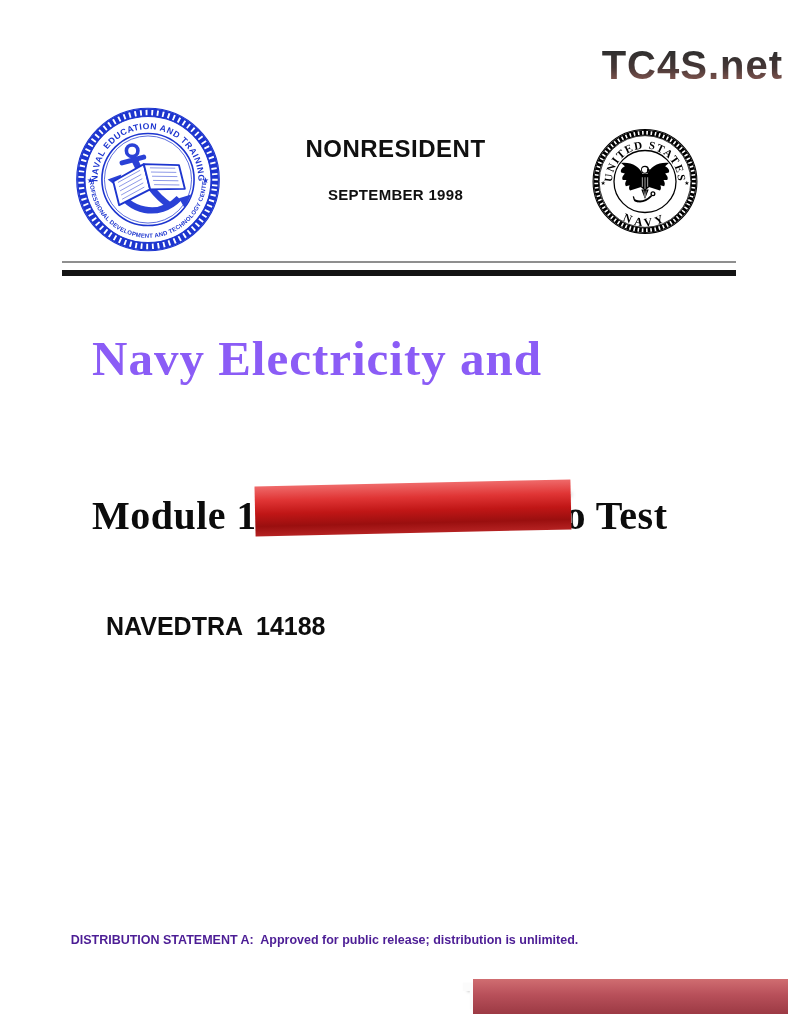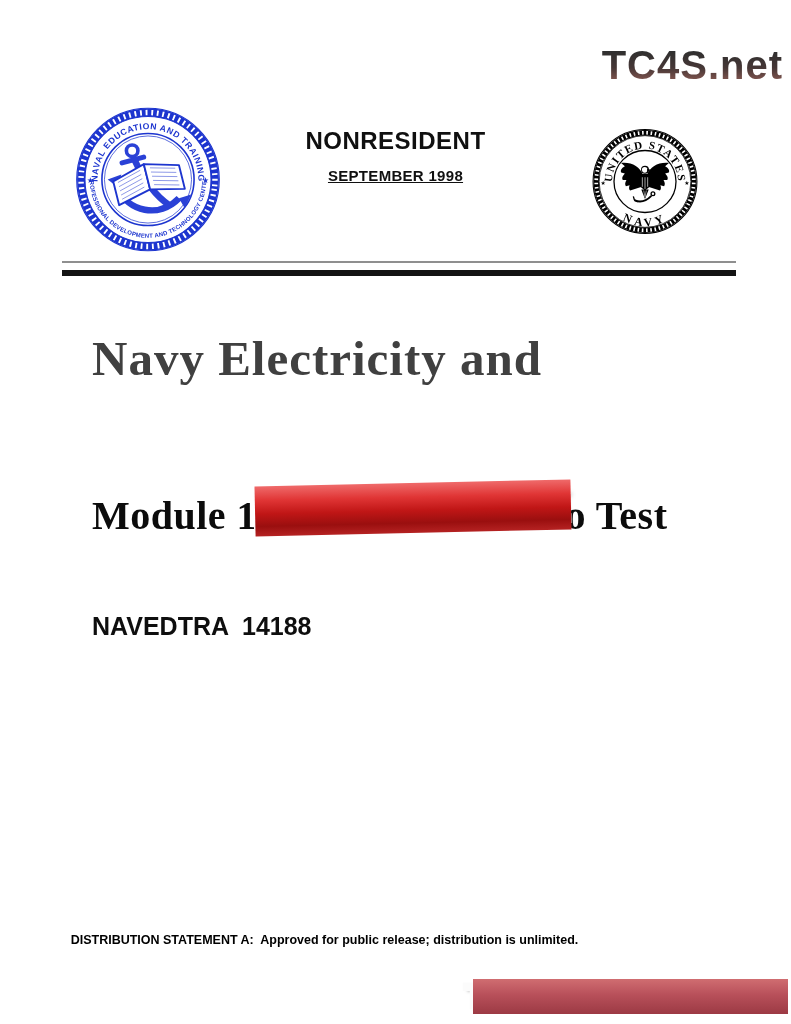--- a/index.html
+++ b/index.html
@@ -25,39 +25,39 @@
   .dlsub .fill{background:linear-gradient(180deg,#ef6a6a 0%,#e03535 28%,#c01616 55%,#9a0f0f 80%,#b52222 100%);}
   .traders{top:979px;right:3px;font:bold 31px "Liberation Sans",sans-serif;letter-spacing:1.5px;padding-left:8px;}
   .traders .stroke{-webkit-text-stroke:5px #fbfbfb;
     text-shadow:2px 3px 3px rgba(130,130,130,.6),-1px -1px 0 #f5f5f5,1px 1px 0 #f5f5f5;}
   .traders .fill{background:linear-gradient(180deg,#d06d71 0%,#b8505a 45%,#9c3a44 100%);}
   
   .seal{position:absolute;}
   .seal svg{width:100%;height:100%;display:block;}
   .seal-left{left:76px;top:106px;width:144px;height:147px;}
   .seal-right{left:592px;top:126px;width:106px;height:111px;}
-  .header-center{position:absolute;top:127px;left:50%;transform:translateX(-50%);
+  .header-center{position:absolute;top:135px;left:50%;transform:translateX(-50%);
     text-align:center;color:#101010;}
   .course-line{font:bold 24px/27px "Liberation Sans",sans-serif;letter-spacing:.5px;}
-  .course-date{margin-top:13px;font:bold 15px "Liberation Sans",sans-serif;letter-spacing:.3px;text-decoration:underline;}
+  .course-date{margin-top:24px;font:bold 15px "Liberation Sans",sans-serif;letter-spacing:.3px;}
   
   .rule-wrap{position:absolute;left:62px;top:261px;width:674px;}
   .rule-gray{height:2px;background:#8f8f8f;}
   .rule-black{height:6px;background:#141414;margin-top:7px;}
   
-  .title{position:absolute;left:92px;top:334px;color:#404040;
+  .title{position:absolute;left:92px;top:334px;color:#8b5cf6;
     font-family:"Liberation Serif","DejaVu Serif",serif;font-weight:bold;
     font-size:49px;line-height:50px;letter-spacing:1px;}
   .module{position:absolute;left:92px;top:495px;color:#0c0c0c;
     font-family:"Liberation Serif","DejaVu Serif",serif;font-weight:bold;
     font-size:40px;line-height:42px;letter-spacing:.5px;}
-  .navedtra{position:absolute;left:92px;top:612px;color:#0e0e0e;white-space:pre;
+  .navedtra{position:absolute;left:106px;top:612px;color:#0e0e0e;white-space:pre;
     font:bold 25px "Liberation Sans",sans-serif;}
   .distribution{position:absolute;left:0;top:933px;width:649px;text-align:center;
-    color:#000000;white-space:pre;font:bold 12.5px "Liberation Sans",sans-serif;}
+    color:#4c1d95;white-space:pre;font:bold 12.5px "Liberation Sans",sans-serif;}
 </style>
 </head>
 <body>
 
 <div class="tc4s">TC4S.net</div>
 
 <div class="seal seal-left">
   <svg viewBox="0 0 200 200">
     <circle cx="100" cy="100" r="99" fill="#ffffff" stroke="#1d35cf" stroke-width="1.6"></circle>
     <g>

